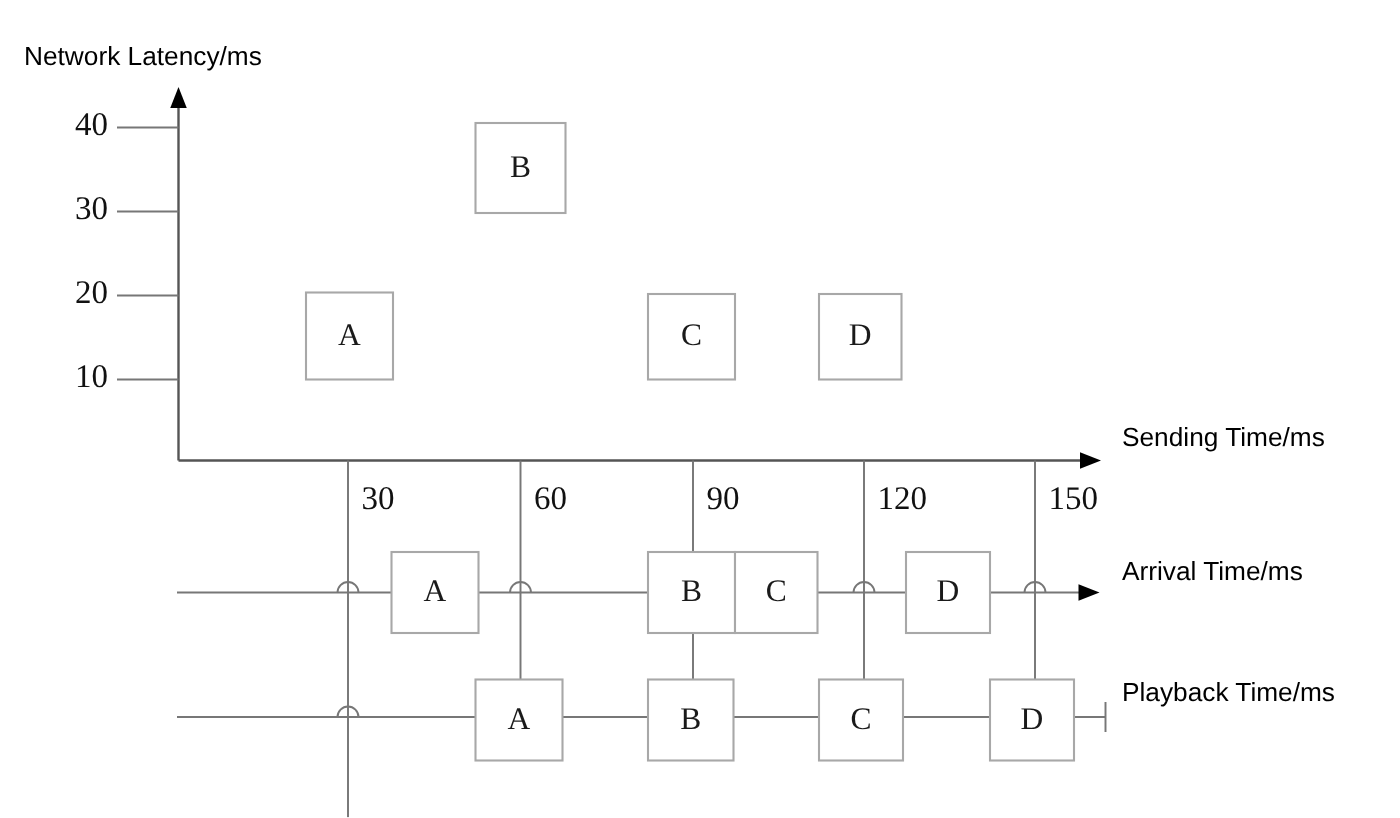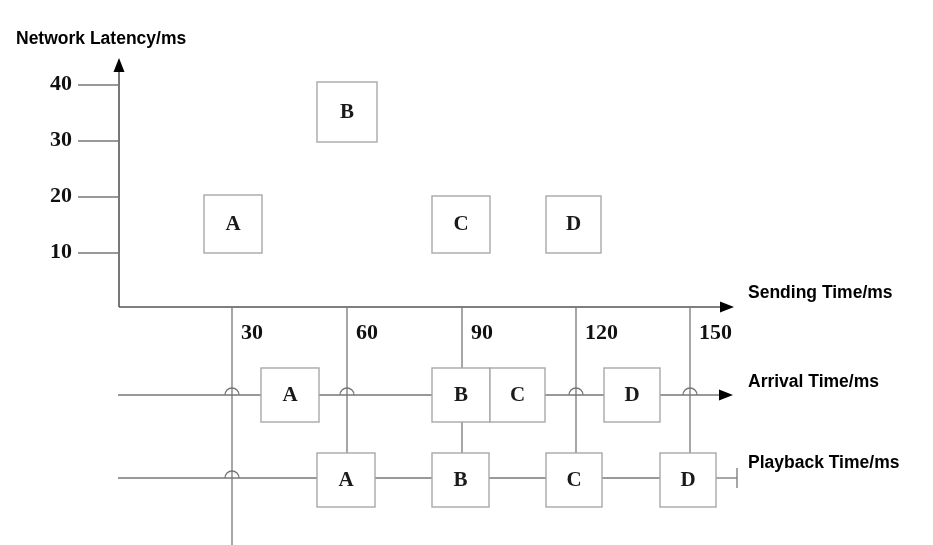--- a/index.html
+++ b/index.html
@@ -7,21 +7,20 @@
     padding: 0;
     background: #ffffff;
   }
   #page {
     position: relative;
     width: 933px;
     height: 545px;
     background: #ffffff;
     font-family: "Liberation Sans", sans-serif;
     overflow: hidden;
-    font-weight: bold;
   }
   svg#diagram {
     position: absolute;
     left: 0;
     top: 0;
     width: 933px;
     height: 545px;
   }
   .axis-line { stroke: #555555; stroke-width: 1.6; fill: none; }
   .arrow-head { fill: #000000; }

